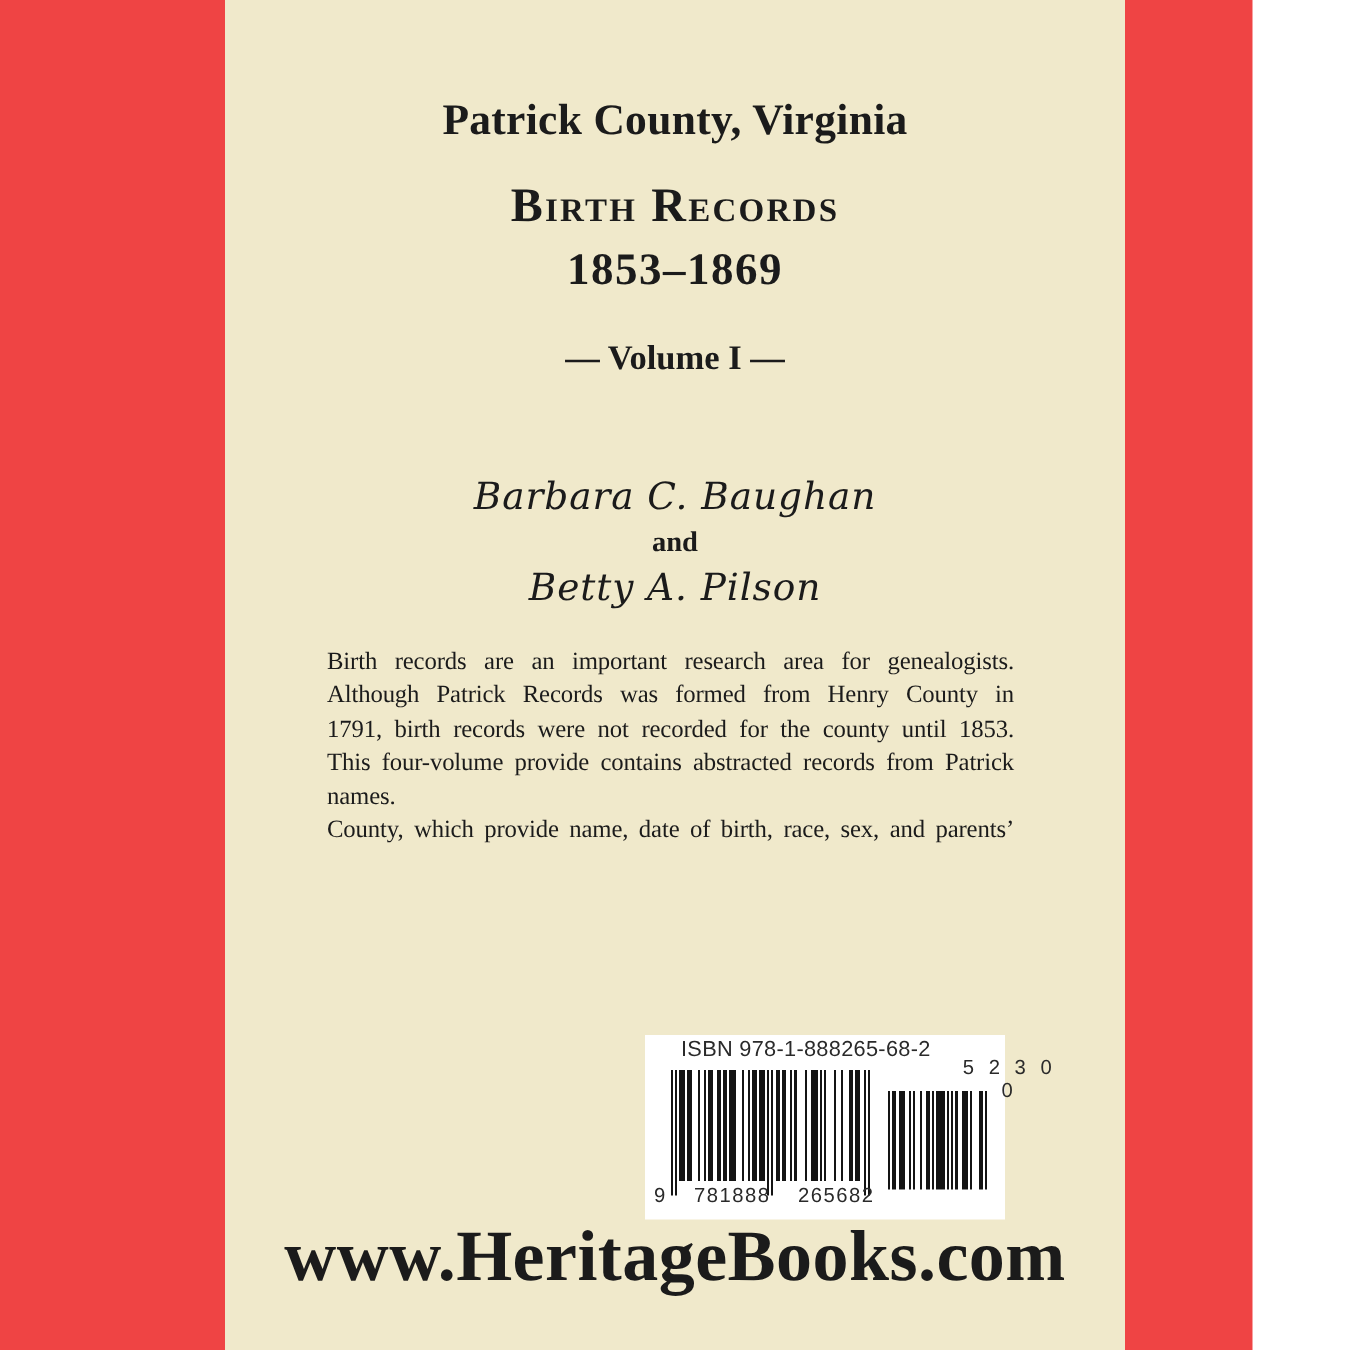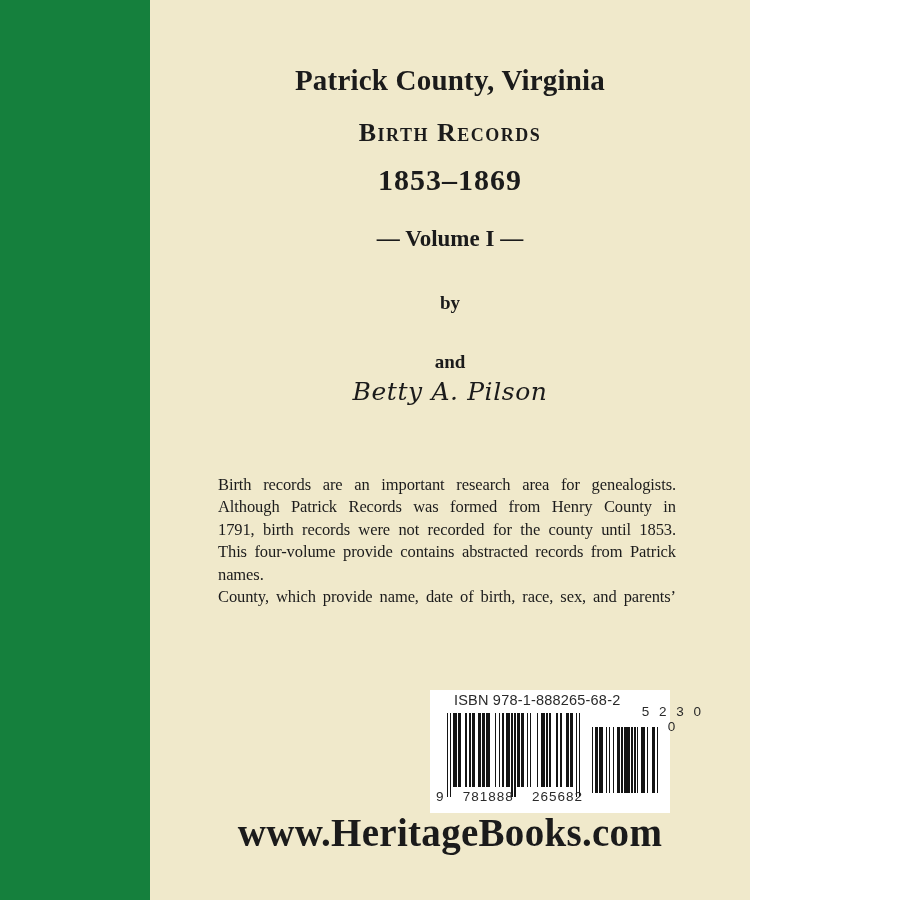--- a/index.html
+++ b/index.html
@@ -1,71 +1,71 @@
 <!DOCTYPE html>
 <html><head>
 <meta charset="utf-8">
 <style>
   html,body{margin:0;padding:0;background:#ffffff;}
   .stage{
-    position:relative;width:750px;height:900px;background:#15803d;overflow:hidden;
+    position:relative;width:835px;height:900px;background:#ef4444;overflow:hidden;
     font-family:"Liberation Serif", serif;color:#1b1b1b;
   }
   .cover{
     position:absolute;left:150px;top:0;width:600px;height:900px;
     background:#f0e9cb;
   }
   .centered{position:absolute;left:0;width:600px;text-align:center;}
   .book-title{top:64px;font-size:29px;font-weight:bold;letter-spacing:0.2px;}
-  .book-subtitle{top:118px;font-size:26px;font-weight:bold;font-variant:small-caps;letter-spacing:1.5px;}
+  .book-subtitle{top:118px;font-size:32px;font-weight:bold;font-variant:small-caps;letter-spacing:1.5px;}
   .year-range{top:163px;font-size:30px;font-weight:bold;letter-spacing:1px;}
   .volume-label{top:226px;font-size:23px;font-weight:bold;}
   .by-label{top:292px;font-size:19px;font-weight:bold;}
   .author-name{font-style:italic;font-size:25px;letter-spacing:0.6px;font-family:"DejaVu Serif","Liberation Serif",serif;}
   .author-1{top:316px;}
   .and-label{top:351px;font-size:19px;font-weight:bold;}
   .author-2{top:377px;}
   .description{
     position:absolute;left:68px;top:430px;width:458px;
-    font-size:16.5px;line-height:22.4px;letter-spacing:-0.1px;margin-top:44px;
+    font-size:16.5px;line-height:22.4px;letter-spacing:-0.1px;
   }
   .desc-line{text-align:justify;text-align-last:justify;white-space:normal;}
   .desc-line.last{text-align-last:left;}
   .price-block{position:absolute;left:72px;top:693px;font-size:20px;font-weight:bold;line-height:26px;}
   .barcode-panel{
     position:absolute;left:280px;top:690px;width:240px;height:123px;background:#ffffff;
     font-family:"Liberation Sans", sans-serif;color:#2a2a2a;
   }
   .isbn-label{position:absolute;left:7px;top:2px;font-size:14.5px;letter-spacing:0.2px;white-space:nowrap;margin-left:17px;}
   .ean-svg{position:absolute;left:17px;top:23px;}
   .ean-digits{
     position:absolute;left:6px;top:99px;width:147px;display:flex;justify-content:space-between;
     font-size:13.5px;letter-spacing:1px;
   }
   .supp-digits{position:absolute;left:160px;top:14px;width:70px;text-align:center;font-size:13.5px;letter-spacing:3px;margin-left:48px;}
   .supp-svg{position:absolute;left:162px;top:37px;}
-  .website-url{top:810px;font-size:39px;font-weight:bold;letter-spacing:0.3px;}
+  .website-url{top:810px;font-size:48px;font-weight:bold;letter-spacing:0.3px;}
   svg{display:block;shape-rendering:crispEdges;}
 </style>
 </head>
 <body>
 
 <div class="stage">
   <div class="cover">
 
     <div class="centered book-title">Patrick County, Virginia</div>
 
     <div class="centered book-subtitle">Birth Records</div>
 
     <div class="centered year-range">1853–1869</div>
 
     <div class="centered volume-label">— Volume I —</div>
 
-    <div class="centered by-label">by</div>
 
+    <div class="centered author-name author-1">Barbara C. Baughan</div>
 
     <div class="centered and-label">and</div>
 
     <div class="centered author-name author-2">Betty A. Pilson</div>
 
     <div class="description">
       <div class="desc-line">Birth records are an important research area for genealogists.</div>
       <div class="desc-line">Although Patrick Records was formed from Henry County in</div>
       <div class="desc-line">1791, birth records were not recorded for the county until 1853.</div>
       <div class="desc-line">This four-volume provide contains abstracted records from Patrick</div>

